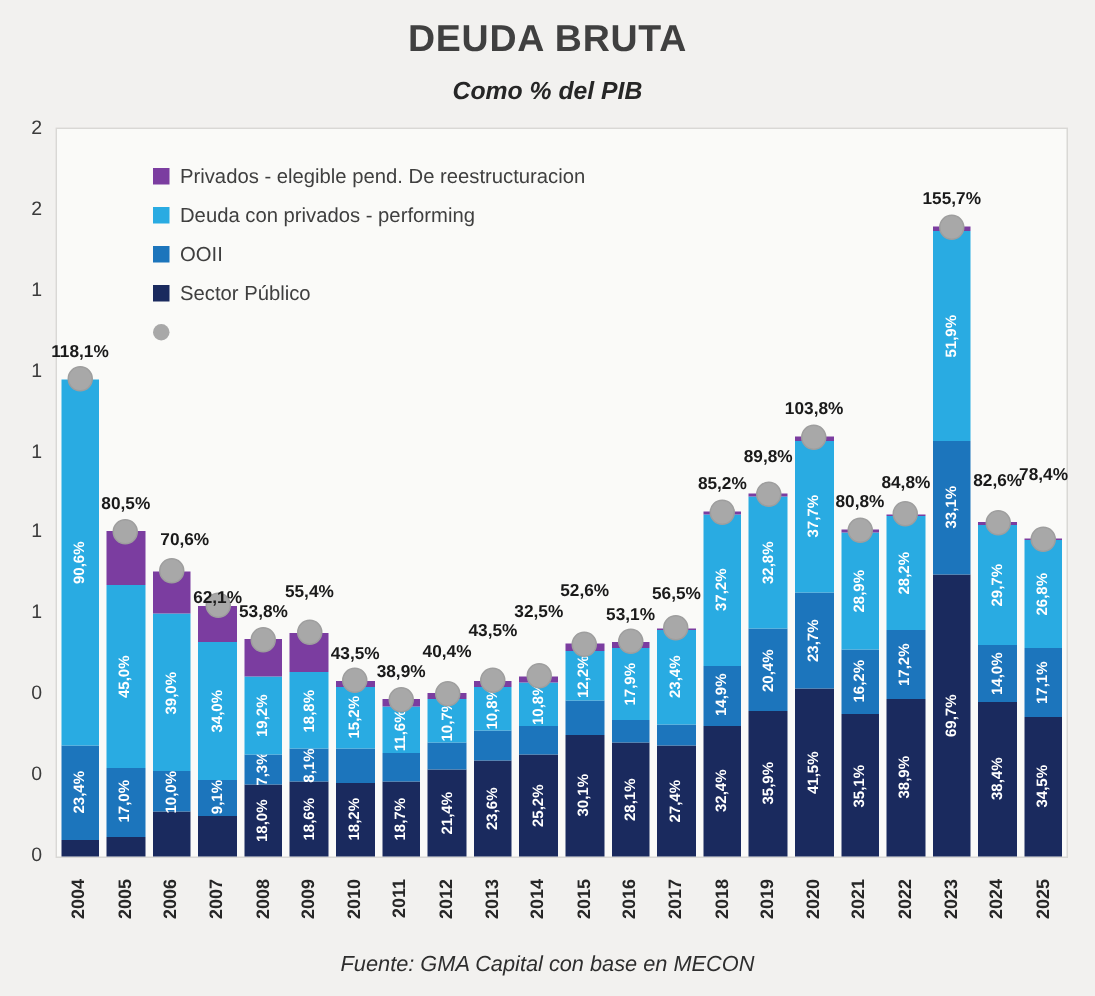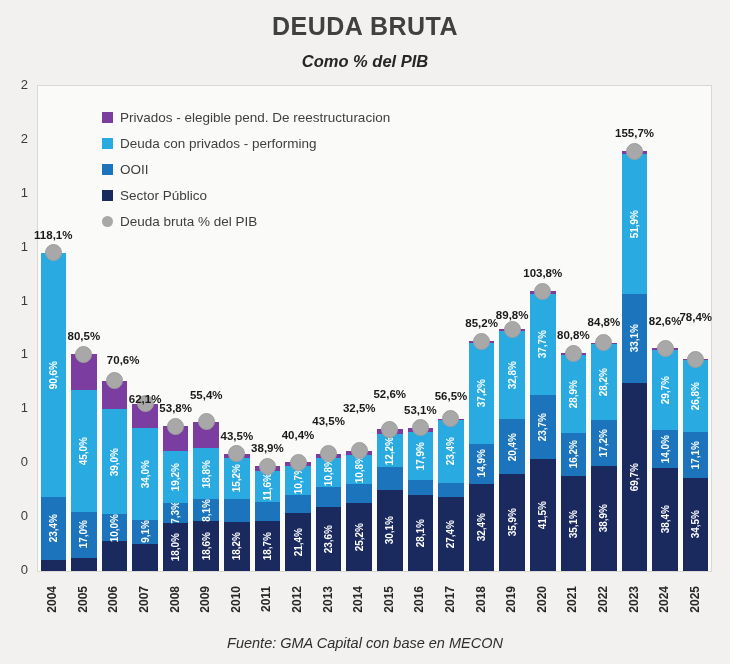--- a/index.html
+++ b/index.html
@@ -84,21 +84,20 @@
       <div class="legend-item">
         <span class="legend-swatch" style="background: rgb(28, 117, 188);"></span>
         <span class="legend-label">OOII</span>
       </div>
       <div class="legend-item">
         <span class="legend-swatch" style="background: rgb(26, 42, 94);"></span>
         <span class="legend-label">Sector Público</span>
       </div>
       <div class="legend-item">
         <span class="legend-swatch round" style="background: rgb(168, 168, 168);"></span>
-        <span class="legend-label">Deuda bruta % del PIB</span>
       </div>
     </div>
 <div class="seg" style="left: 2.5px; width: 25.5909px; bottom: 0px; height: 11.0472px; background: rgb(26, 42, 94);"></div>
     <div class="seg" style="left: 2.5px; width: 25.5909px; bottom: 11.0472px; height: 63.05px; background: rgb(28, 117, 188);">
       <span class="vtext">23,4%</span>
     </div>
     <div class="seg" style="left: 2.5px; width: 25.5909px; bottom: 74.0972px; height: 244.117px; background: rgb(41, 171, 226);">
       <span class="vtext">90,6%</span>
     </div>
     <div class="dot" style="left: 6.79545px; top: 158.286px;"></div>
@@ -253,21 +252,21 @@
       <span class="vtext">35,9%</span>
     </div>
     <div class="seg" style="left: 461.364px; width: 25.5909px; bottom: 96.7306px; height: 54.9667px; background: rgb(28, 117, 188);">
       <span class="vtext">20,4%</span>
     </div>
     <div class="seg" style="left: 461.364px; width: 25.5909px; bottom: 151.697px; height: 88.3778px; background: rgb(41, 171, 226);">
       <span class="vtext">32,8%</span>
     </div>
     <div class="seg" style="left: 461.364px; width: 25.5909px; bottom: 240.075px; height: 1.88611px; background: rgb(123, 61, 160);"></div>
     <div class="dot" style="left: 465.659px; top: 234.539px;"></div>
-    <div class="total-label" style="left: 449.159px; top: 223px;">89,8%</div>
+    <div class="total-label" style="left: 449.159px; top: 213px;">89,8%</div>
     <div class="seg" style="left: 491.955px; width: 25.5909px; bottom: 0px; height: 111.819px; background: rgb(26, 42, 94);">
       <span class="vtext">41,5%</span>
     </div>
     <div class="seg" style="left: 491.955px; width: 25.5909px; bottom: 111.819px; height: 63.8583px; background: rgb(28, 117, 188);">
       <span class="vtext">23,7%</span>
     </div>
     <div class="seg" style="left: 491.955px; width: 25.5909px; bottom: 175.678px; height: 101.581px; background: rgb(41, 171, 226);">
       <span class="vtext">37,7%</span>
     </div>
     <div class="seg" style="left: 491.955px; width: 25.5909px; bottom: 277.258px; height: 2.425px; background: rgb(123, 61, 160);"></div>

